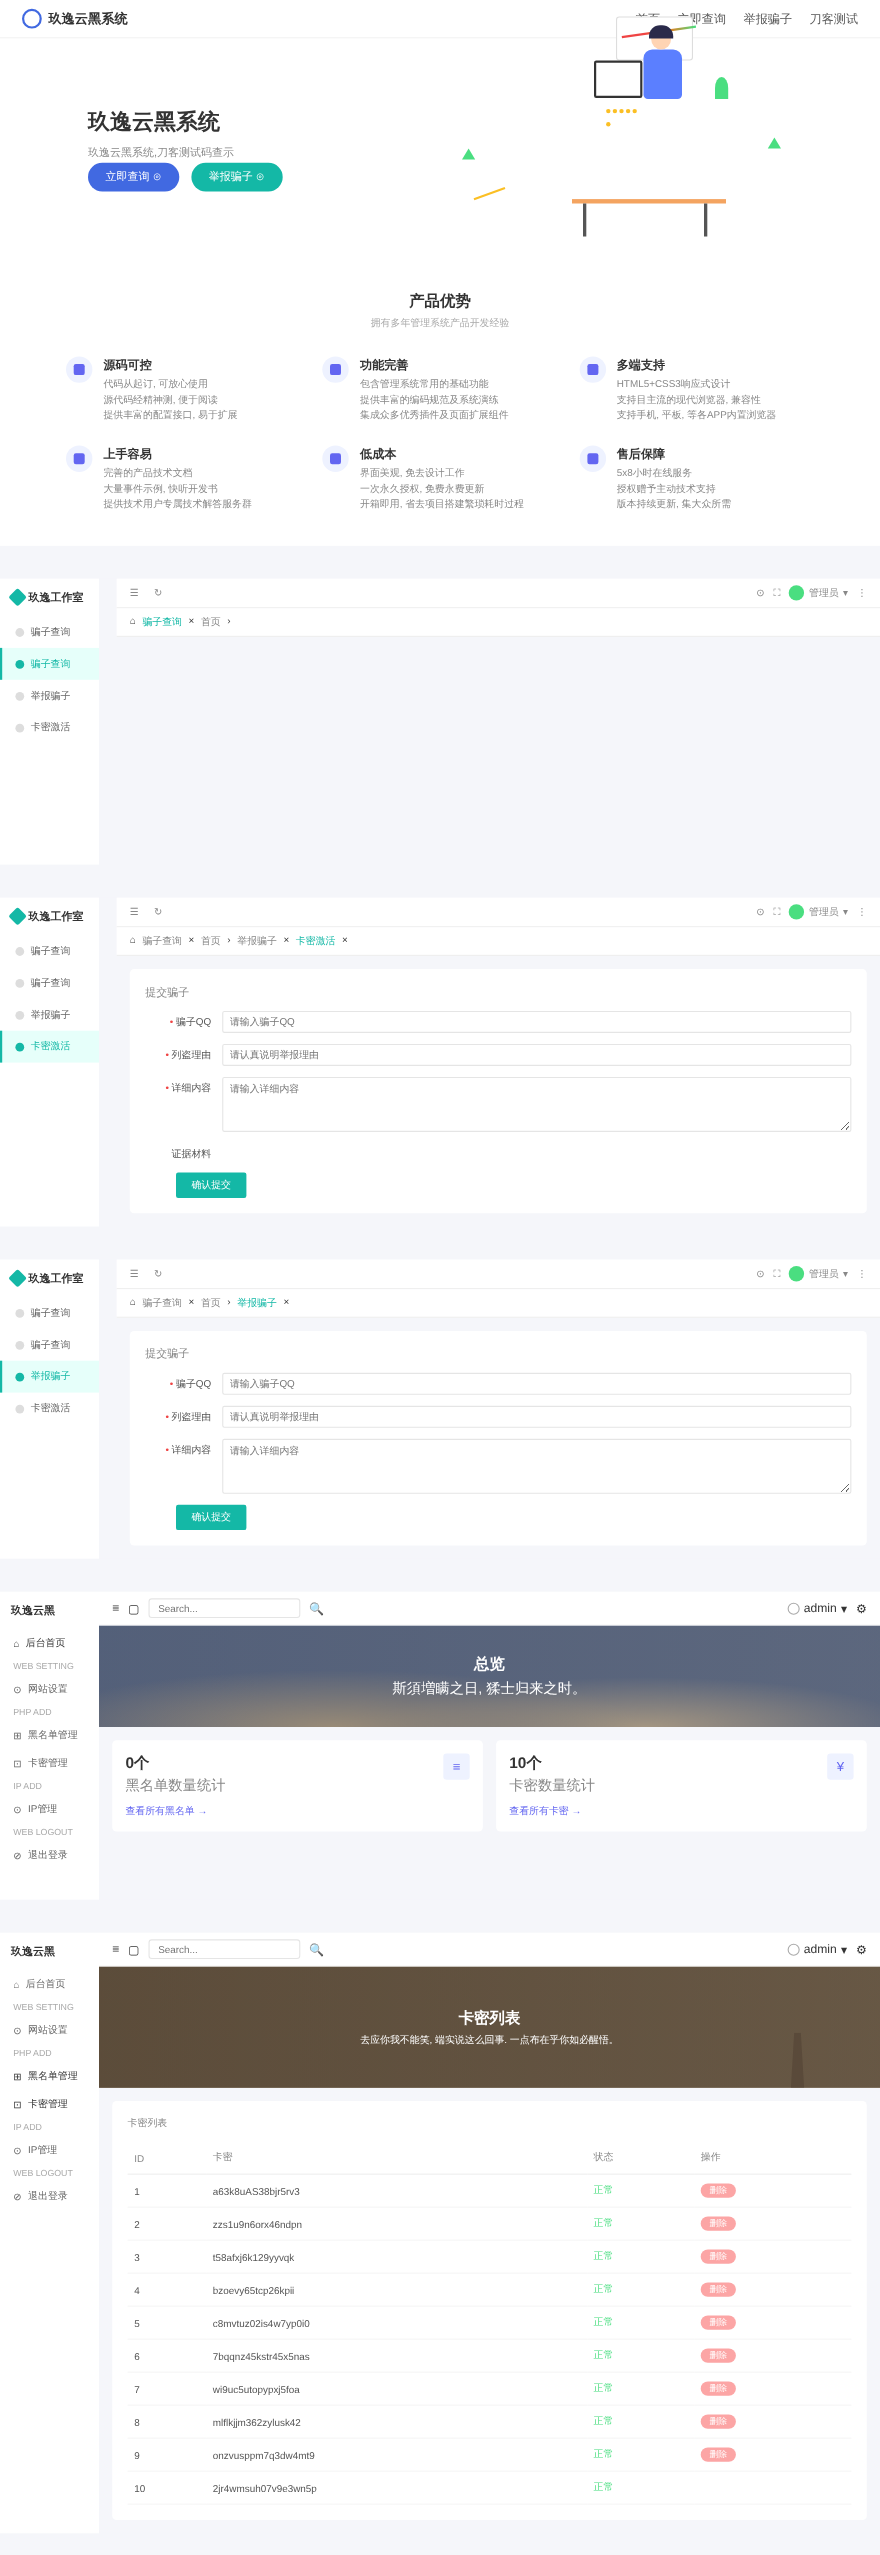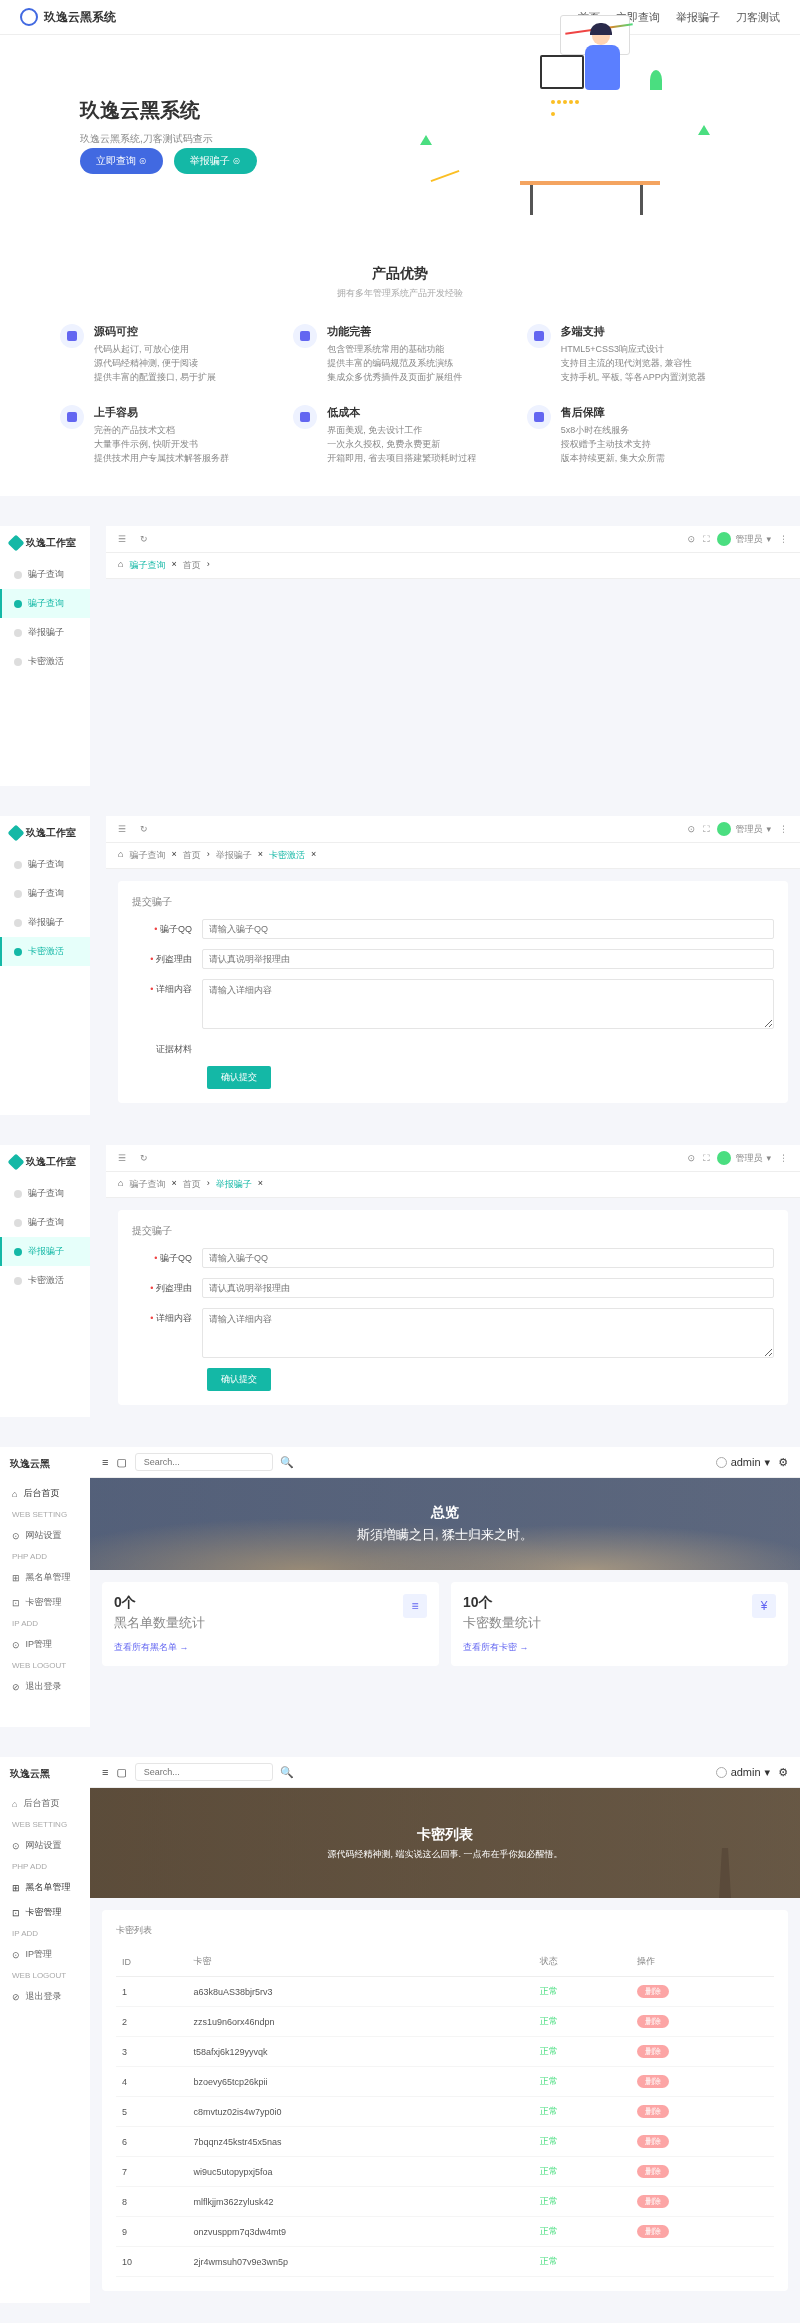--- a/index.html
+++ b/index.html
@@ -60,21 +60,21 @@
 .card-title { font-size:10px; color:#888; margin-bottom:10px; }
 .alert { border-left:3px solid #14b8a6; background:#f0fdfa; padding:8px 10px; margin-bottom:6px; font-size:9px; color:#555; border-radius:2px; }
 .input-line { border:1px solid #e5e5e5; padding:6px 8px; font-size:9px; color:#aaa; border-radius:2px; margin-bottom:8px; width:calc(100% - 18px); }
 .btn-wide { background:#14b8a6; color:#fff; text-align:center; padding:8px; font-size:9px; border-radius:2px; cursor:pointer; }
 .form-row { display:flex; align-items:flex-start; margin-bottom:10px; font-size:9px; }
 .form-label { width:60px; text-align:right; padding-right:10px; color:#555; padding-top:4px; }
 .form-label::before { content:"• "; color:#ef4444; }
 .form-label.opt::before { content:""; }
 .form-input { flex:1; border:1px solid #e5e5e5; padding:4px 6px; font-size:9px; color:#aaa; border-radius:2px; }
 .form-textarea { flex:1; border:1px solid #e5e5e5; padding:4px 6px; font-size:9px; color:#aaa; border-radius:2px; height:40px; }
-.btn-submit { background:#14b8a6; color:#fff; padding:5px 14px; font-size:9px; border-radius:2px; display:inline-block; margin-left:75px; cursor:pointer; }
+.btn-submit { background:#14b8a6; color:#fff; padding:5px 14px; font-size:9px; border-radius:2px; display:inline-block; margin-left:28px; cursor:pointer; }
 .admin-panel { display:flex; min-height:280px; background:#f5f6fa; }
 .admin-side { width:90px; background:#fff; padding:0; }
 .admin-side-title { padding:10px; font-size:10px; font-weight:bold; }
 .admin-side-cat { padding:4px 12px; font-size:8px; color:#aaa; text-transform:uppercase; }
 .admin-side-item { padding:6px 12px; font-size:9px; color:#666; display:flex; align-items:center; gap:6px; cursor:pointer; }
 .admin-side-item.active { color:#333; font-weight:500; }
 .admin-top { background:#fff; padding:6px 12px; display:flex; align-items:center; gap:8px; border-bottom:1px solid #eee; }
 .search-box { border:1px solid #e5e5e5; border-radius:3px; padding:3px 8px; font-size:9px; color:#aaa; width:120px; }
 .admin-hero { height:92px; background:linear-gradient(rgba(60,70,90,0.7),rgba(60,70,90,0.7)),linear-gradient(90deg,#8b9dc3,#a8b5d1); display:flex; flex-direction:column; align-items:center; justify-content:center; color:#fff; position:relative; }
 .admin-hero::before { content:""; position:absolute; inset:0; background:radial-gradient(ellipse at 30% 100%,#c4a574 0%,transparent 40%),radial-gradient(ellipse at 70% 100%,#d4b584 0%,transparent 35%); opacity:0.6; }
@@ -493,21 +493,21 @@
         <span>▢</span>
         <input class="search-box" placeholder="Search..." style="">
         <span>🔍</span>
         <div style="margin-left:auto;display:flex;gap:8px;align-items:center">
           <span class="user-badge"><span class="circle-icn"></span> <span>admin</span> ▾</span>
           <span>⚙</span>
         </div>
       </div>
       <div class="admin-hero2">
         <h2>卡密列表</h2>
-        <p>源代码经精神测, 端实说这么回事. 一点布在乎你如必醒悟。</p>
+        <p>去应你我不能笑, 端实说这么回事. 一点布在乎你如必醒悟。</p>
       </div>
       <div class="table-card">
         <div class="table-title">卡密列表</div>
         <table>
           <thead>
               <tr id="kami-head">
                 <th>ID</th>
                 <th>卡密</th>
                 <th>状态</th>
                 <th>操作</th>

